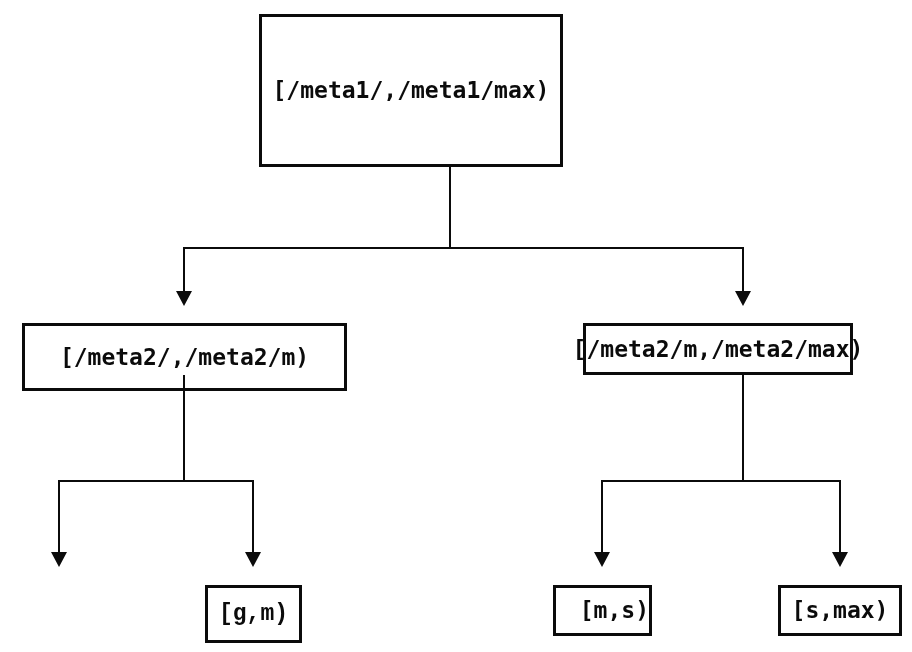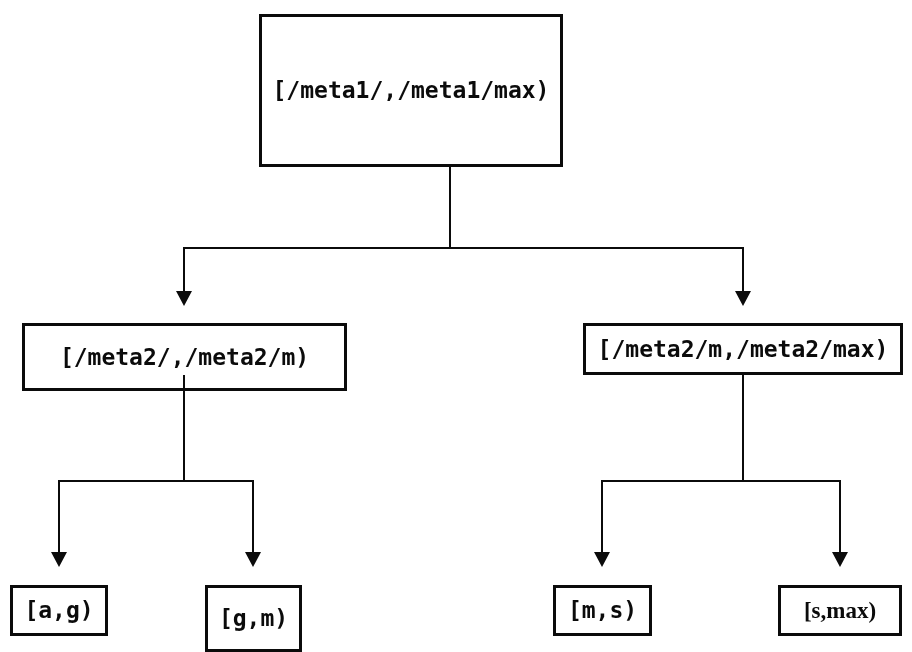--- a/index.html
+++ b/index.html
@@ -40,25 +40,25 @@
     width: 0;
     height: 0;
     border-left: 8px solid transparent;
     border-right: 8px solid transparent;
     border-top: 15px solid #0b0b0b;
   }
 
   
   .node-root   { left: 259px; top: 14px;  width: 304px; height: 153px; }
   .node-l2a    { left: 22px;  top: 323px; width: 325px; height: 68px; }
-  .node-l2b    { left: 583px; top: 323px; width: 320px; height: 52px; }
+  .node-l2b    { left: 583px; top: 323px; width: 270px; height: 52px; }
   .node-leaf1  { left: 10px;  top: 585px; width: 98px;  height: 51px; }
-  .node-leaf2  { left: 205px; top: 585px; width: 97px;  height: 67px; }
-  .node-leaf3  { left: 553px; top: 585px; width: 99px;  height: 51px; }
-  .node-leaf4  { left: 778px; top: 585px; width: 124px; height: 51px; font-family: Liberation Serif, serif; }
+  .node-leaf2  { left: 205px; top: 585px; width: 97px;  height: 58px; font-family: Liberation Mono, monospace; }
+  .node-leaf3  { left: 553px; top: 585px; width: 99px;  height: 51px; justify-content: flex-end; }
+  .node-leaf4  { left: 778px; top: 585px; width: 124px; height: 51px; }
 
   
   .stem1   { left: 449px; top: 167px; height: 82px; }
   .h1      { left: 183px; top: 247px; width: 561px; }
   .drop1a  { left: 183px; top: 247px; height: 45px; }
   .drop1b  { left: 742px; top: 247px; height: 45px; }
   .arr1a   { left: 176px; top: 291px; }
   .arr1b   { left: 735px; top: 291px; }
 
   
@@ -87,23 +87,20 @@
   </div>
 
   <div class="node node-l2a">
     <span>[/meta2/,/meta2/m)</span>
   </div>
 
   <div class="node node-l2b">
     <span>[/meta2/m,/meta2/max)</span>
   </div>
 
-  <div class="node node-leaf1">
-    <span>[a,g)</span>
-  </div>
 
   <div class="node node-leaf2">
     <span>[g,m)</span>
   </div>
 
   <div class="node node-leaf3">
     <span>[m,s)</span>
   </div>
 
   <div class="node node-leaf4">

